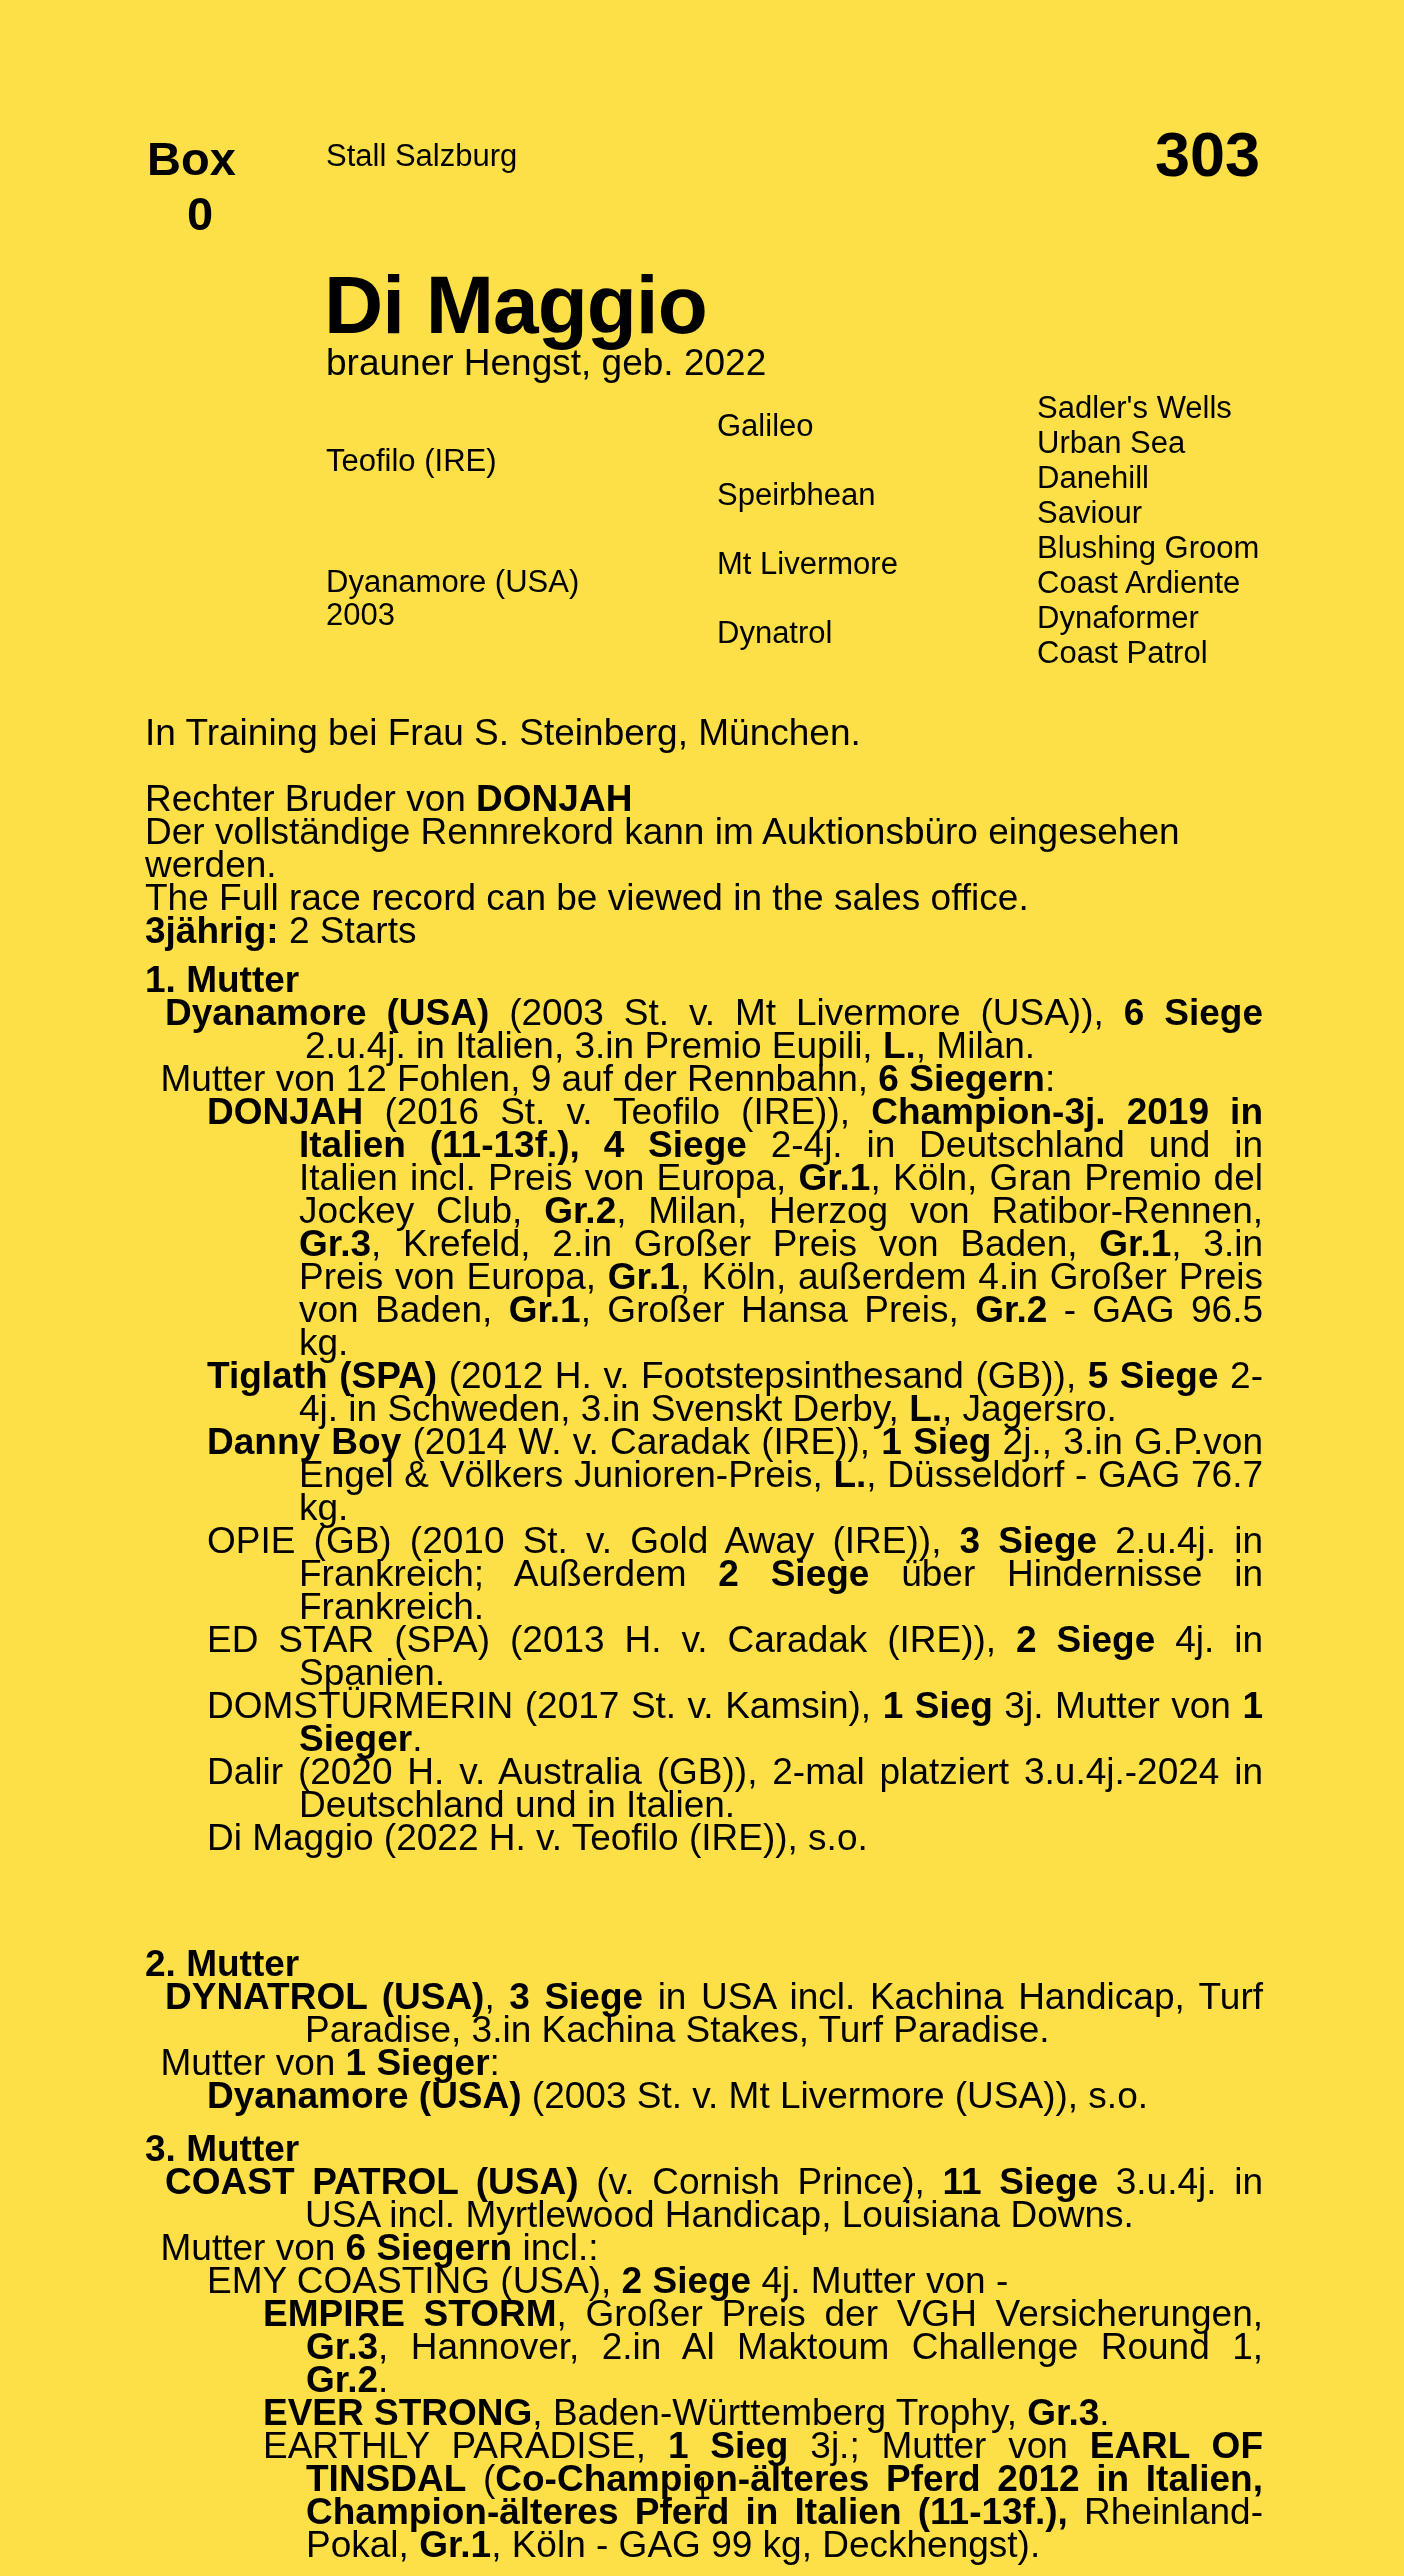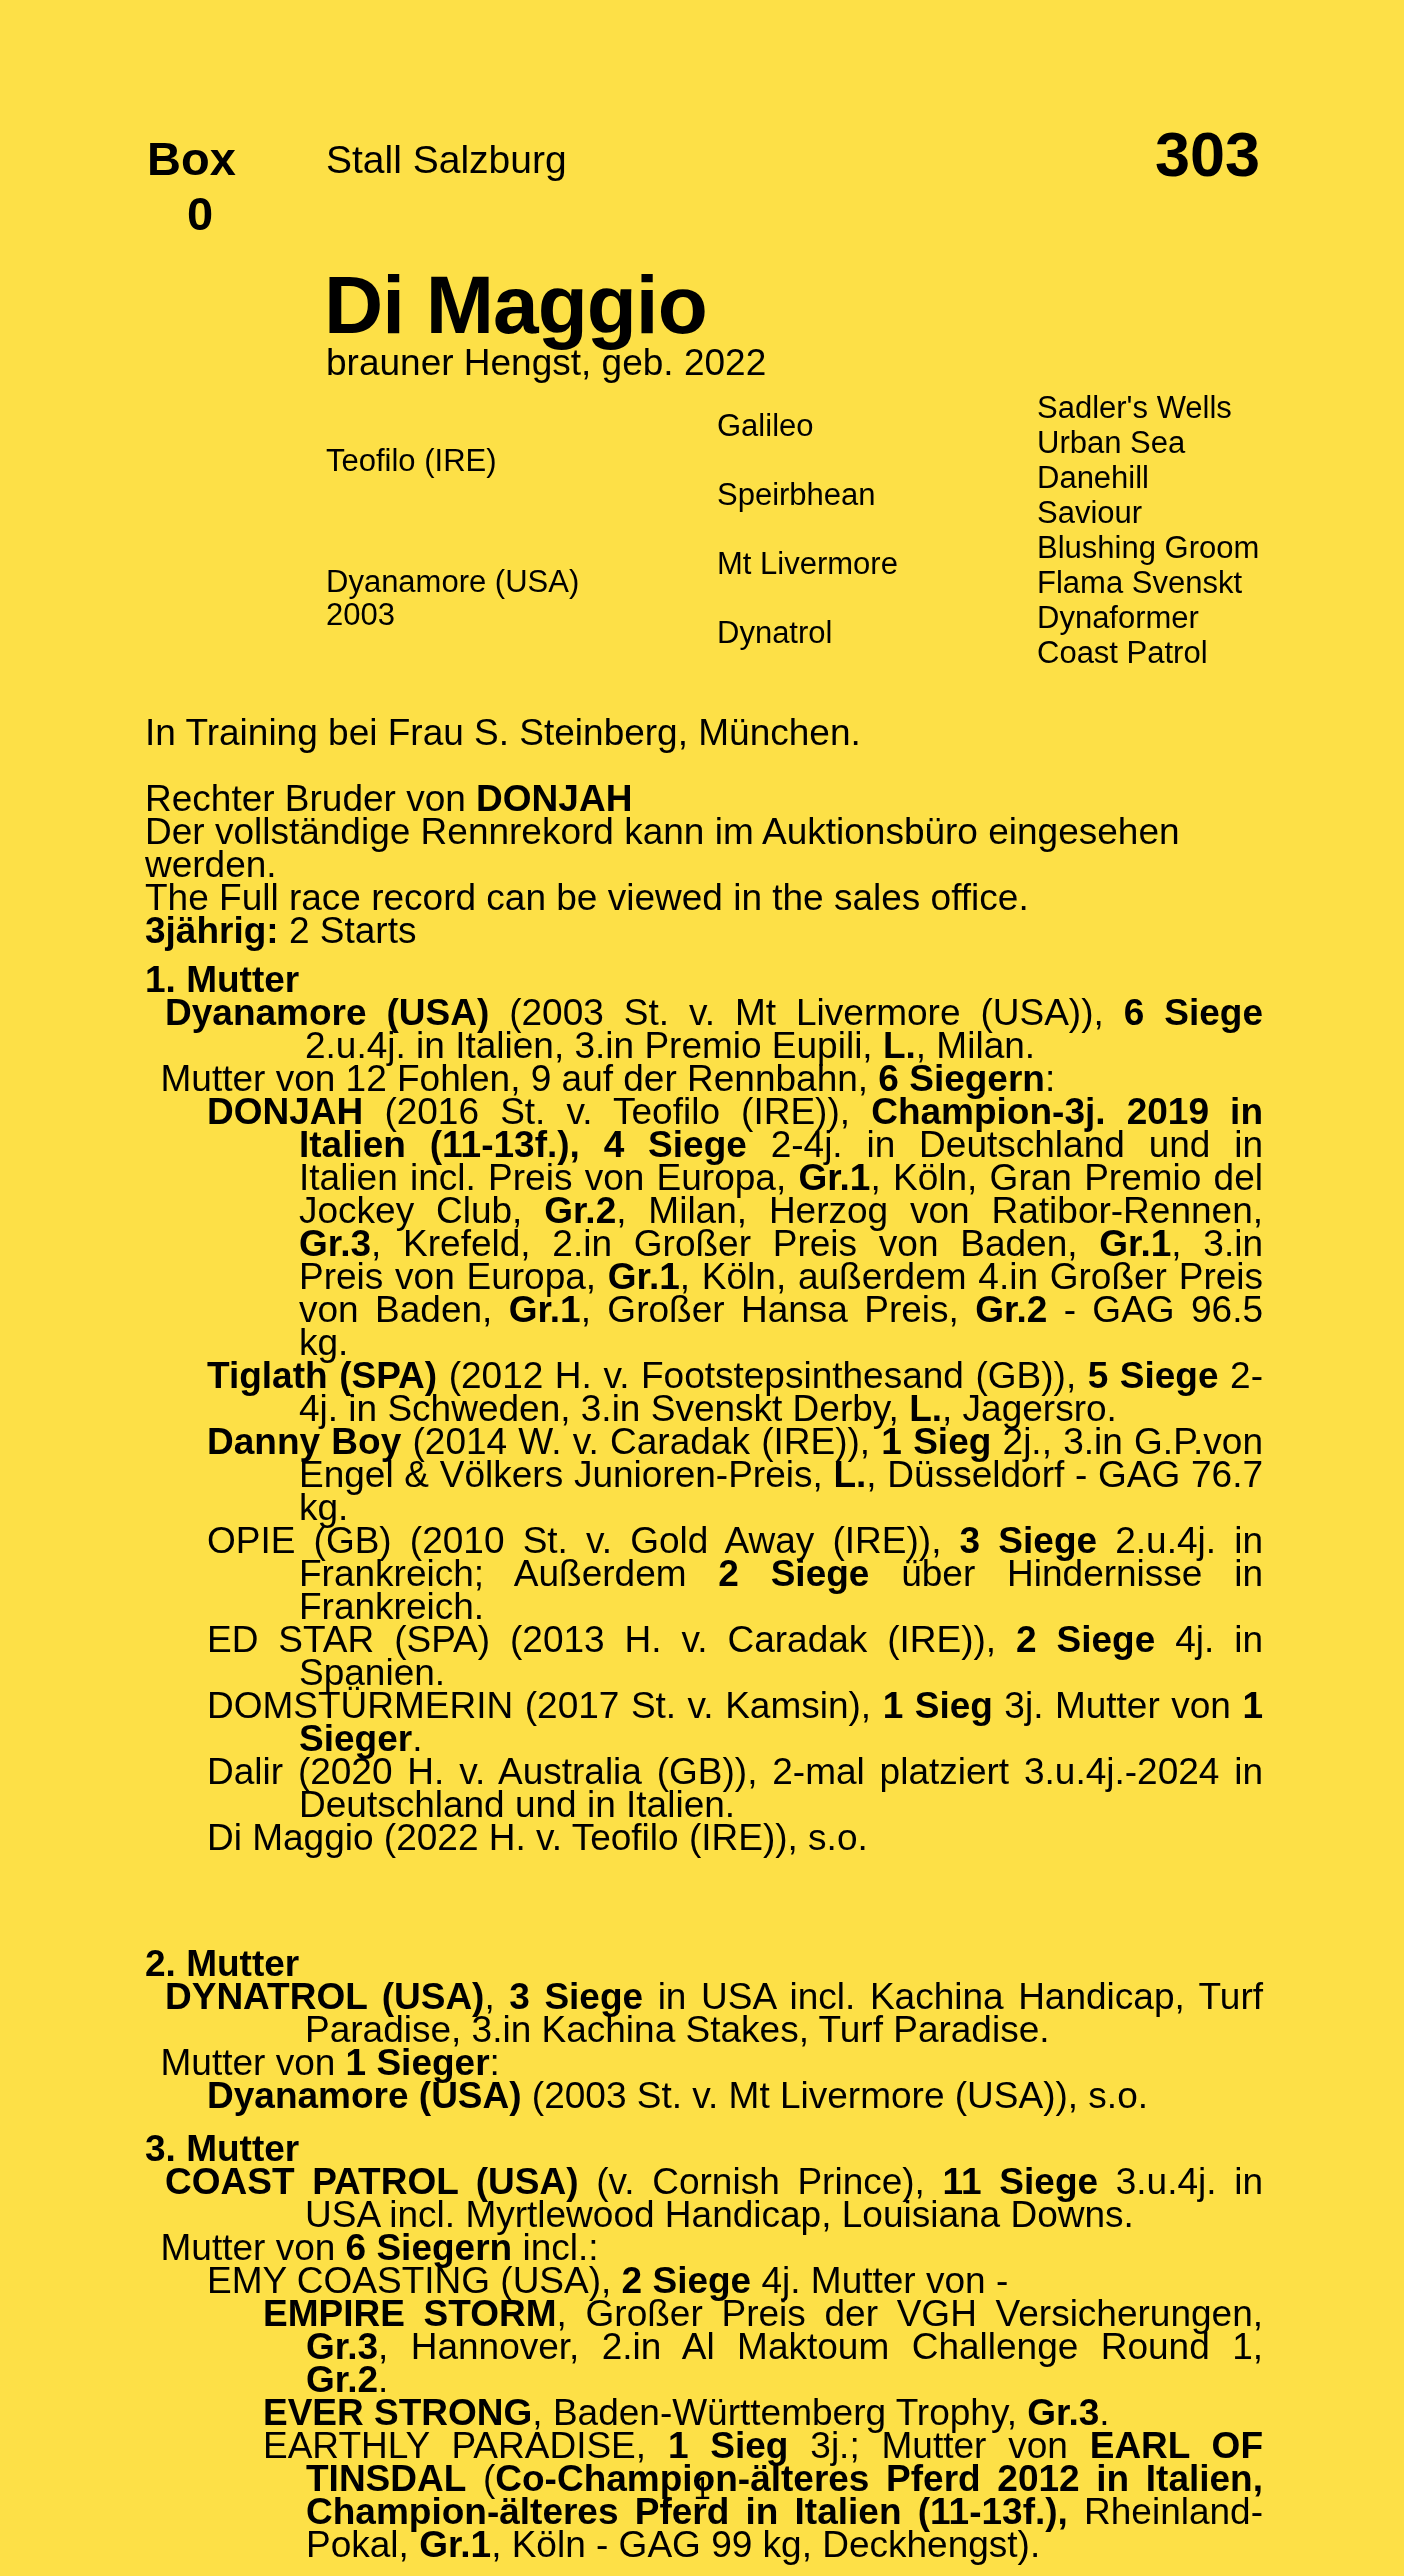--- a/index.html
+++ b/index.html
@@ -6,21 +6,21 @@
   .page{
     position:relative;
     width:1404px;height:2576px;
     background:#fde047;color:#000000;
     font-family:"Liberation Sans","DejaVu Sans",sans-serif;
     overflow:hidden;
   }
   
   .box-label{position:absolute;left:147px;top:135px;font-size:47px;font-weight:bold;line-height:1;}
   .box-number{position:absolute;left:187px;top:190px;font-size:47px;font-weight:bold;line-height:1;}
-  .consignor{position:absolute;left:326px;top:140px;font-size:39px;line-height:1;}
+  .consignor{position:absolute;left:326px;top:140px;font-size:31px;line-height:1;}
   .lot-number{position:absolute;right:144px;top:123px;font-size:63px;font-weight:bold;line-height:1;}
   .horse-name{position:absolute;left:324px;top:264px;font-size:82px;font-weight:bold;line-height:1;letter-spacing:-1px;}
   .horse-desc{position:absolute;left:326px;top:344px;font-size:37px;line-height:1;}
   
   .ped{font-size:31px;}
   .ped-sire{position:absolute;left:326px;top:444px;line-height:33px;}
   .ped-dam{position:absolute;left:326px;top:565px;line-height:33px;}
   .ped-col2{position:absolute;left:717px;top:391px;line-height:69px;}
   .ped-col3{position:absolute;left:1037px;top:390px;line-height:35px;}
   
@@ -64,21 +64,21 @@
       <div>Speirbhean</div>
       <div>Mt Livermore</div>
       <div>Dynatrol</div>
     </div>
   <div class="ped ped-col3">
       <div>Sadler's Wells</div>
       <div>Urban Sea</div>
       <div>Danehill</div>
       <div>Saviour</div>
       <div>Blushing Groom</div>
-      <div>Flama Svenskt</div>
+      <div>Coast Ardiente</div>
       <div>Dynaformer</div>
       <div>Coast Patrol</div>
     </div>
 
   <div class="body-text">
       <p class="p-plain"><span>In Training bei Frau S. Steinberg, München.</span></p>
       <p class="p-plain gap-line"><span>Rechter Bruder von </span><span class="b">DONJAH</span></p>
       <p class="p-plain"><span>Der vollständige Rennrekord kann im Auktionsbüro eingesehen werden.</span></p>
       <p class="p-plain"><span>The Full race record can be viewed in the sales office.</span></p>
       <p class="p-plain"><span class="b">3jährig:</span><span> 2 Starts</span></p>

